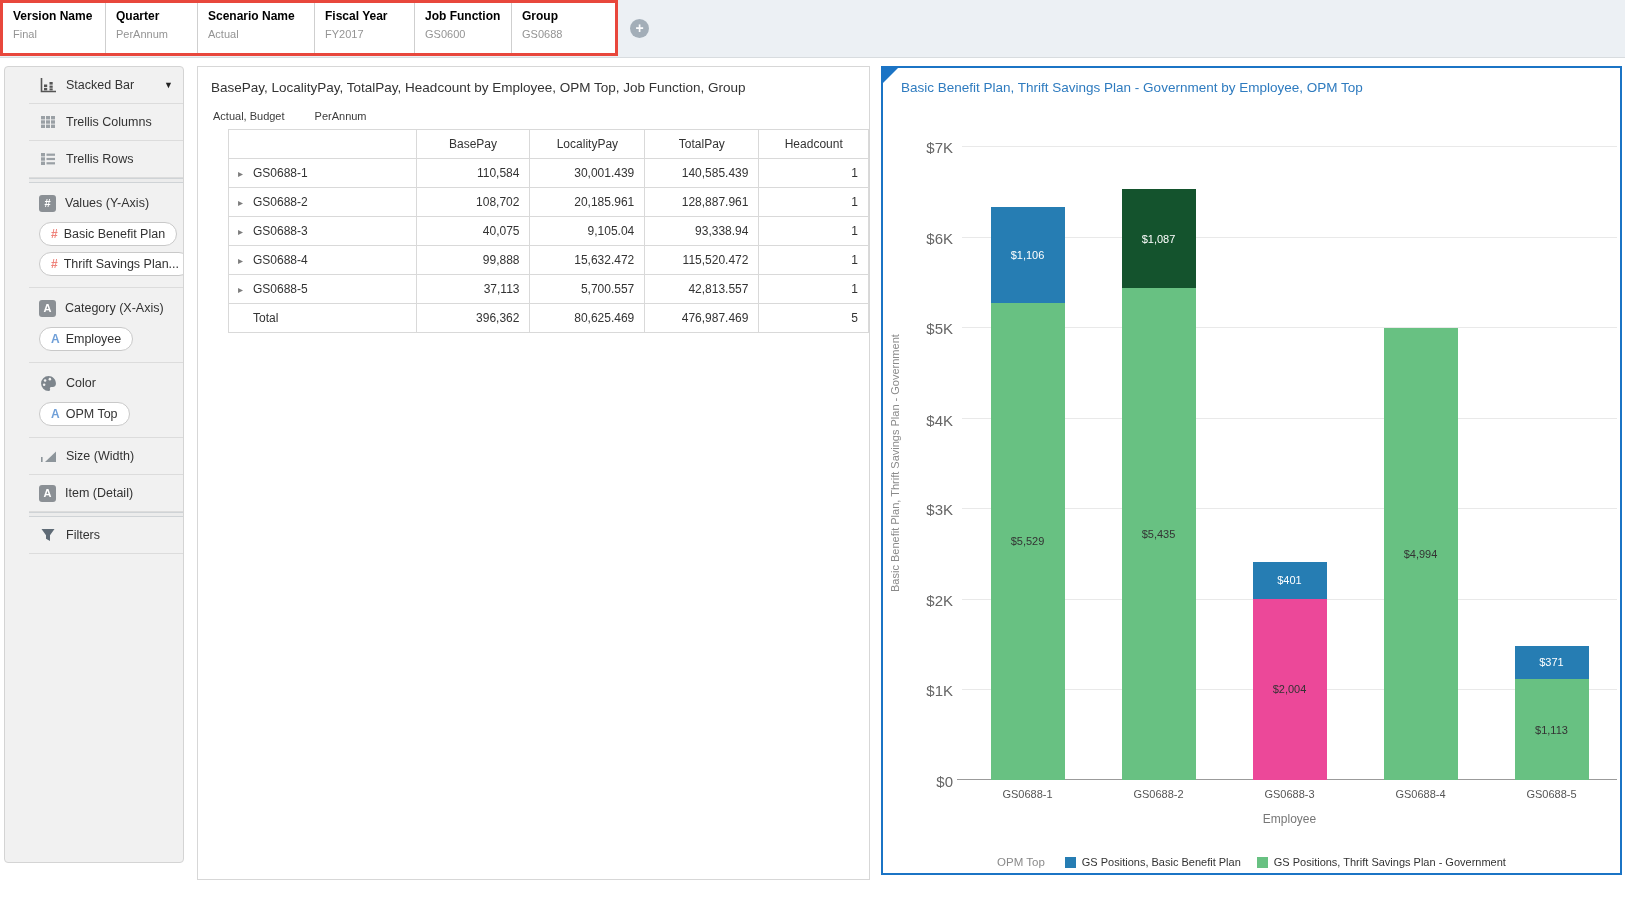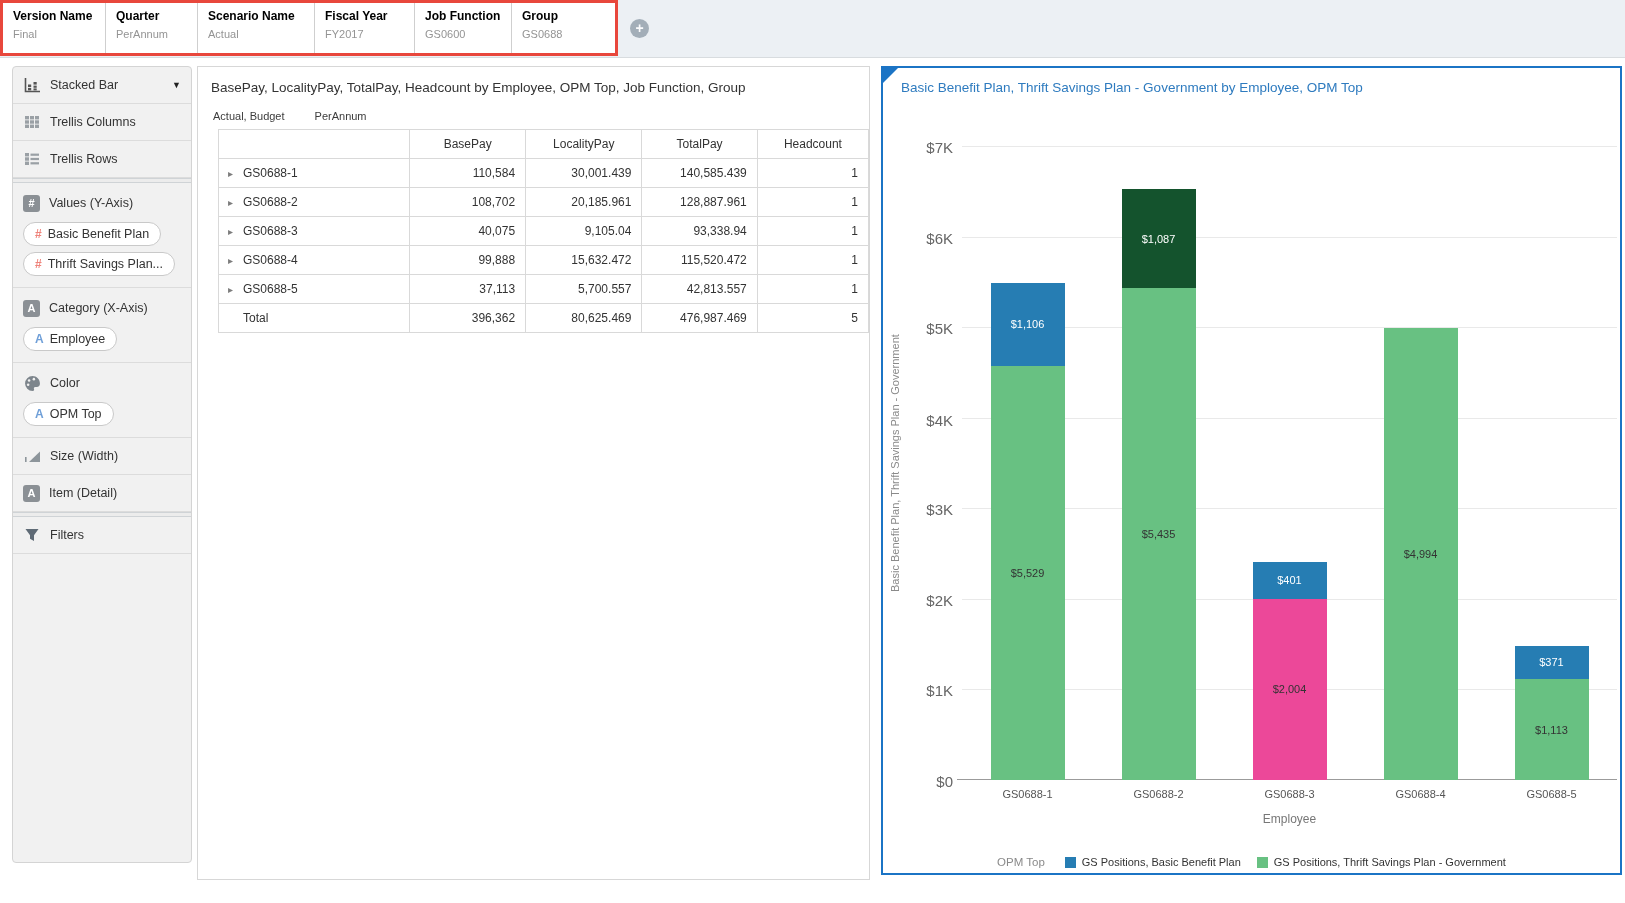--- a/index.html
+++ b/index.html
@@ -10,38 +10,38 @@
   
   .topbar{position:absolute;left:0;top:0;width:1625px;height:57px;background:#ecf0f4;border-bottom:1px solid #d8dcdf;}
   .filterblock{position:absolute;left:0;top:0;height:50px;width:612px;background:#fff;border:3px solid #e8473c;display:flex;}
   .filter-col{height:100%;border-right:1px solid #cfcfcf;padding:6px 10px 0 10px;box-sizing:border-box;cursor:pointer;}
   .filter-col:last-child{border-right:none;}
   .filter-label{font-size:12px;font-weight:bold;color:#000000;white-space:nowrap;}
   .filter-value{font-size:11px;color:#949494;margin-top:5px;white-space:nowrap;}
   .add-btn{position:absolute;left:630px;top:19px;width:19px;height:19px;border-radius:50%;background:#8b99a5;color:#fff;
     font-size:14px;line-height:18px;text-align:center;font-weight:bold;cursor:pointer;opacity:.75;}
   
-  .sidebar{position:absolute;left:12px;top:66px;width:180px;height:797px;background:#f1f1f1;border:1px solid #d4d4d4;border-radius:4px;box-sizing:border-box;overflow:hidden;}
+  .sidebar{position:absolute;left:4px;top:66px;width:180px;height:797px;background:#f1f1f1;border:1px solid #d4d4d4;border-radius:4px;box-sizing:border-box;overflow:hidden;padding-left:24px;}
   .side-row{height:36px;display:flex;align-items:center;gap:9px;padding:0 10px;border-bottom:1px solid #dcdcdc;font-size:12.5px;cursor:pointer;}
   .side-row .caret{margin-left:auto;font-size:9px;color:#222;}
   .side-section{padding:7px 10px 9px 10px;border-bottom:1px solid #dcdcdc;}
   .side-sec-head{display:flex;align-items:center;gap:9px;height:26px;font-size:12.5px;}
   .side-divider{height:3px;background:#ececec;border-top:1px solid #cfd3d6;border-bottom:1px solid #cfd3d6;}
   .pill{display:flex;align-items:center;gap:6px;background:#fff;border:1px solid #c9c9c9;border-radius:14px;
     padding:4px 11px;margin:6px 0 2px 0;font-size:12.5px;width:fit-content;max-width:150px;white-space:nowrap;cursor:pointer;}
   .sqicon{width:17px;height:17px;background:#8b9095;color:#fff;border-radius:3px;font-size:11px;font-weight:bold;
     display:flex;align-items:center;justify-content:center;flex:0 0 17px;}
   .pill .hash{color:#ef837b;font-weight:bold;font-size:12px;}
   .pill .aicon{color:#6f9fd8;font-weight:bold;font-size:12px;}
   .svgicon{width:18px;height:16px;flex:0 0 18px;display:flex;align-items:center;justify-content:center;}
   
   .tablepanel{position:absolute;left:197px;top:66px;width:673px;height:814px;background:#fff;border:1px solid #d7d7d7;box-sizing:border-box;}
   .table-title{padding:13px 6px 0 13px;font-size:13.5px;color:#333;}
   .ctx-row{margin:15px 0 7px 15px;font-size:11px;color:#3c3c3c;display:flex;gap:30px;}
-  table.pivot{border-collapse:collapse;margin-left:20px;font-size:12px;table-layout:fixed;}
+  table.pivot{border-collapse:collapse;margin-left:30px;font-size:12px;table-layout:fixed;}
   .pivot th,.pivot td{border:1px solid #d9d9d9;height:29px;box-sizing:border-box;overflow:hidden;white-space:nowrap;}
   .pivot th{font-weight:normal;text-align:center;color:#333;background:#fff;}
   .pivot td.num{text-align:right;padding-right:10px;}
   .pivot td.rowlabel{text-align:left;padding-left:9px;}
   .tri{color:#7d7d7d;font-size:10px;margin-right:7px;display:inline-block;width:8px;}
   .tri.hidden{visibility:hidden;}
   
   .chartpanel{position:absolute;left:881px;top:66px;width:741px;height:809px;background:#fff;border:2px solid #1b74c5;box-sizing:border-box;}
   .corner-tri{position:absolute;left:0;top:0;width:0;height:0;border-top:15px solid #1b74c5;border-right:15px solid transparent;}
   .chart-title{position:absolute;left:18px;top:12px;font-size:13.5px;color:#2e7bbf;white-space:nowrap;}
@@ -295,21 +295,21 @@
       <div class="ytick" style="top: 174.143px;">$5K</div>
       <div class="gridline" style="top: 271.714px;"></div>
       <div class="ytick" style="top: 254px; margin-top: 12px;">$4K</div>
       <div class="gridline" style="top: 362.286px;"></div>
       <div class="ytick" style="top: 355.286px;">$3K</div>
       <div class="gridline" style="top: 452.857px;"></div>
       <div class="ytick" style="top: 445.857px;">$2K</div>
       <div class="gridline" style="top: 543.429px;"></div>
       <div class="ytick" style="top: 536.429px;">$1K</div>
       <div class="ytick" style="top: 627px;">$0</div>
-      <div class="bar" style="left: 28.5px; width: 74px; height: 497px; justify-content: center;">
+      <div class="bar" style="left: 28.5px; width: 74px; height: 573px; justify-content: center;">
         <div class="seg seg-0" style="height: 100.172px; background: rgb(38, 125, 179);">
           <span>$1,106</span>
         </div>
         <div class="seg seg-1" style="height: 500.769px; background: rgb(104, 193, 130);">
           <span>$5,529</span>
         </div>
       </div>
       <div class="bar" style="left: 159.5px; width: 74px; height: 590.707px;">
         <div class="seg seg-0" style="height: 98.4511px; background: #14532d;">
           <span>$1,087</span>

